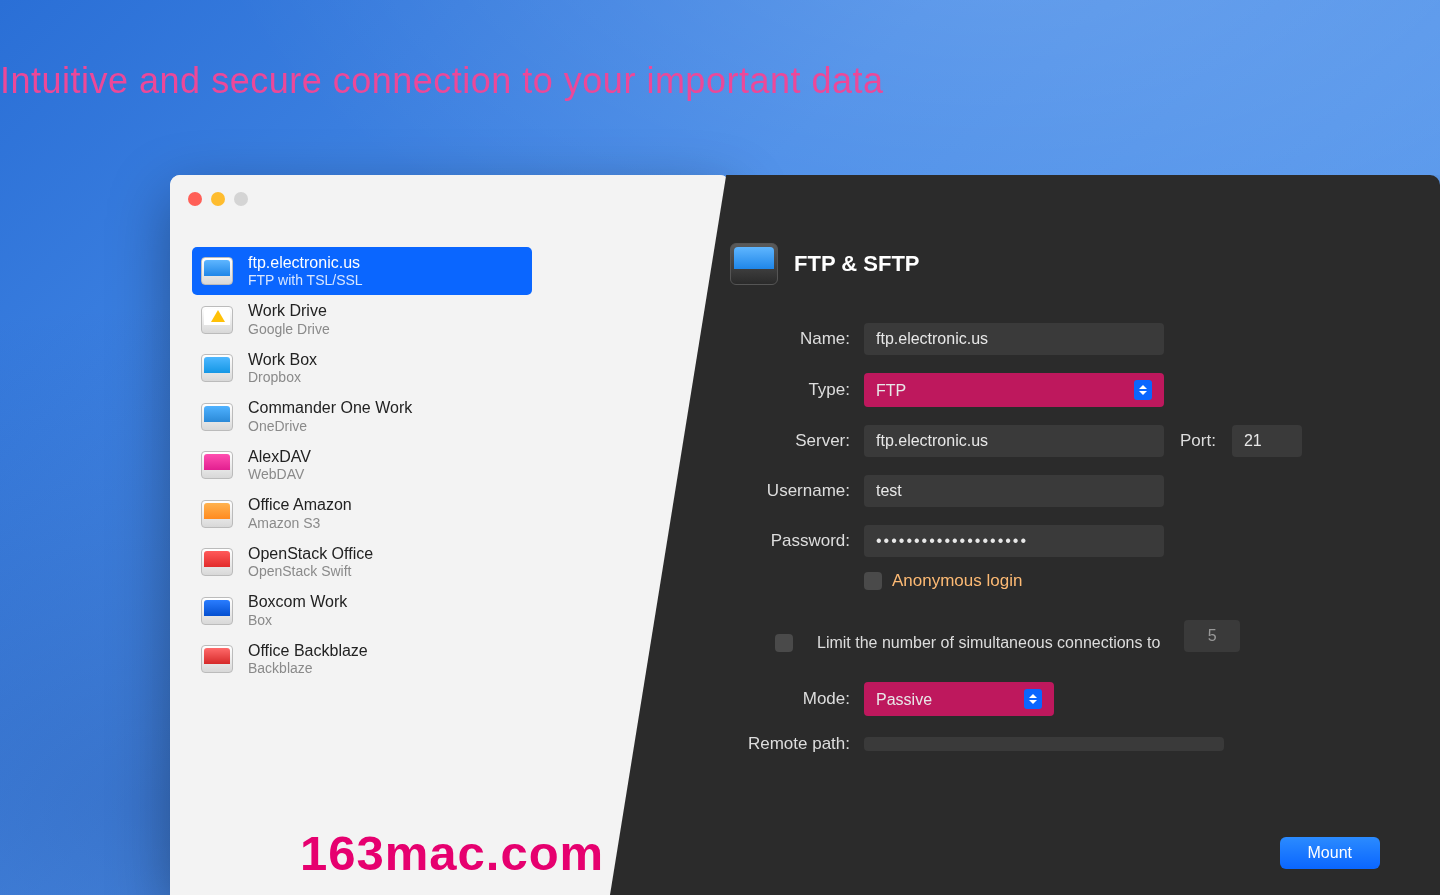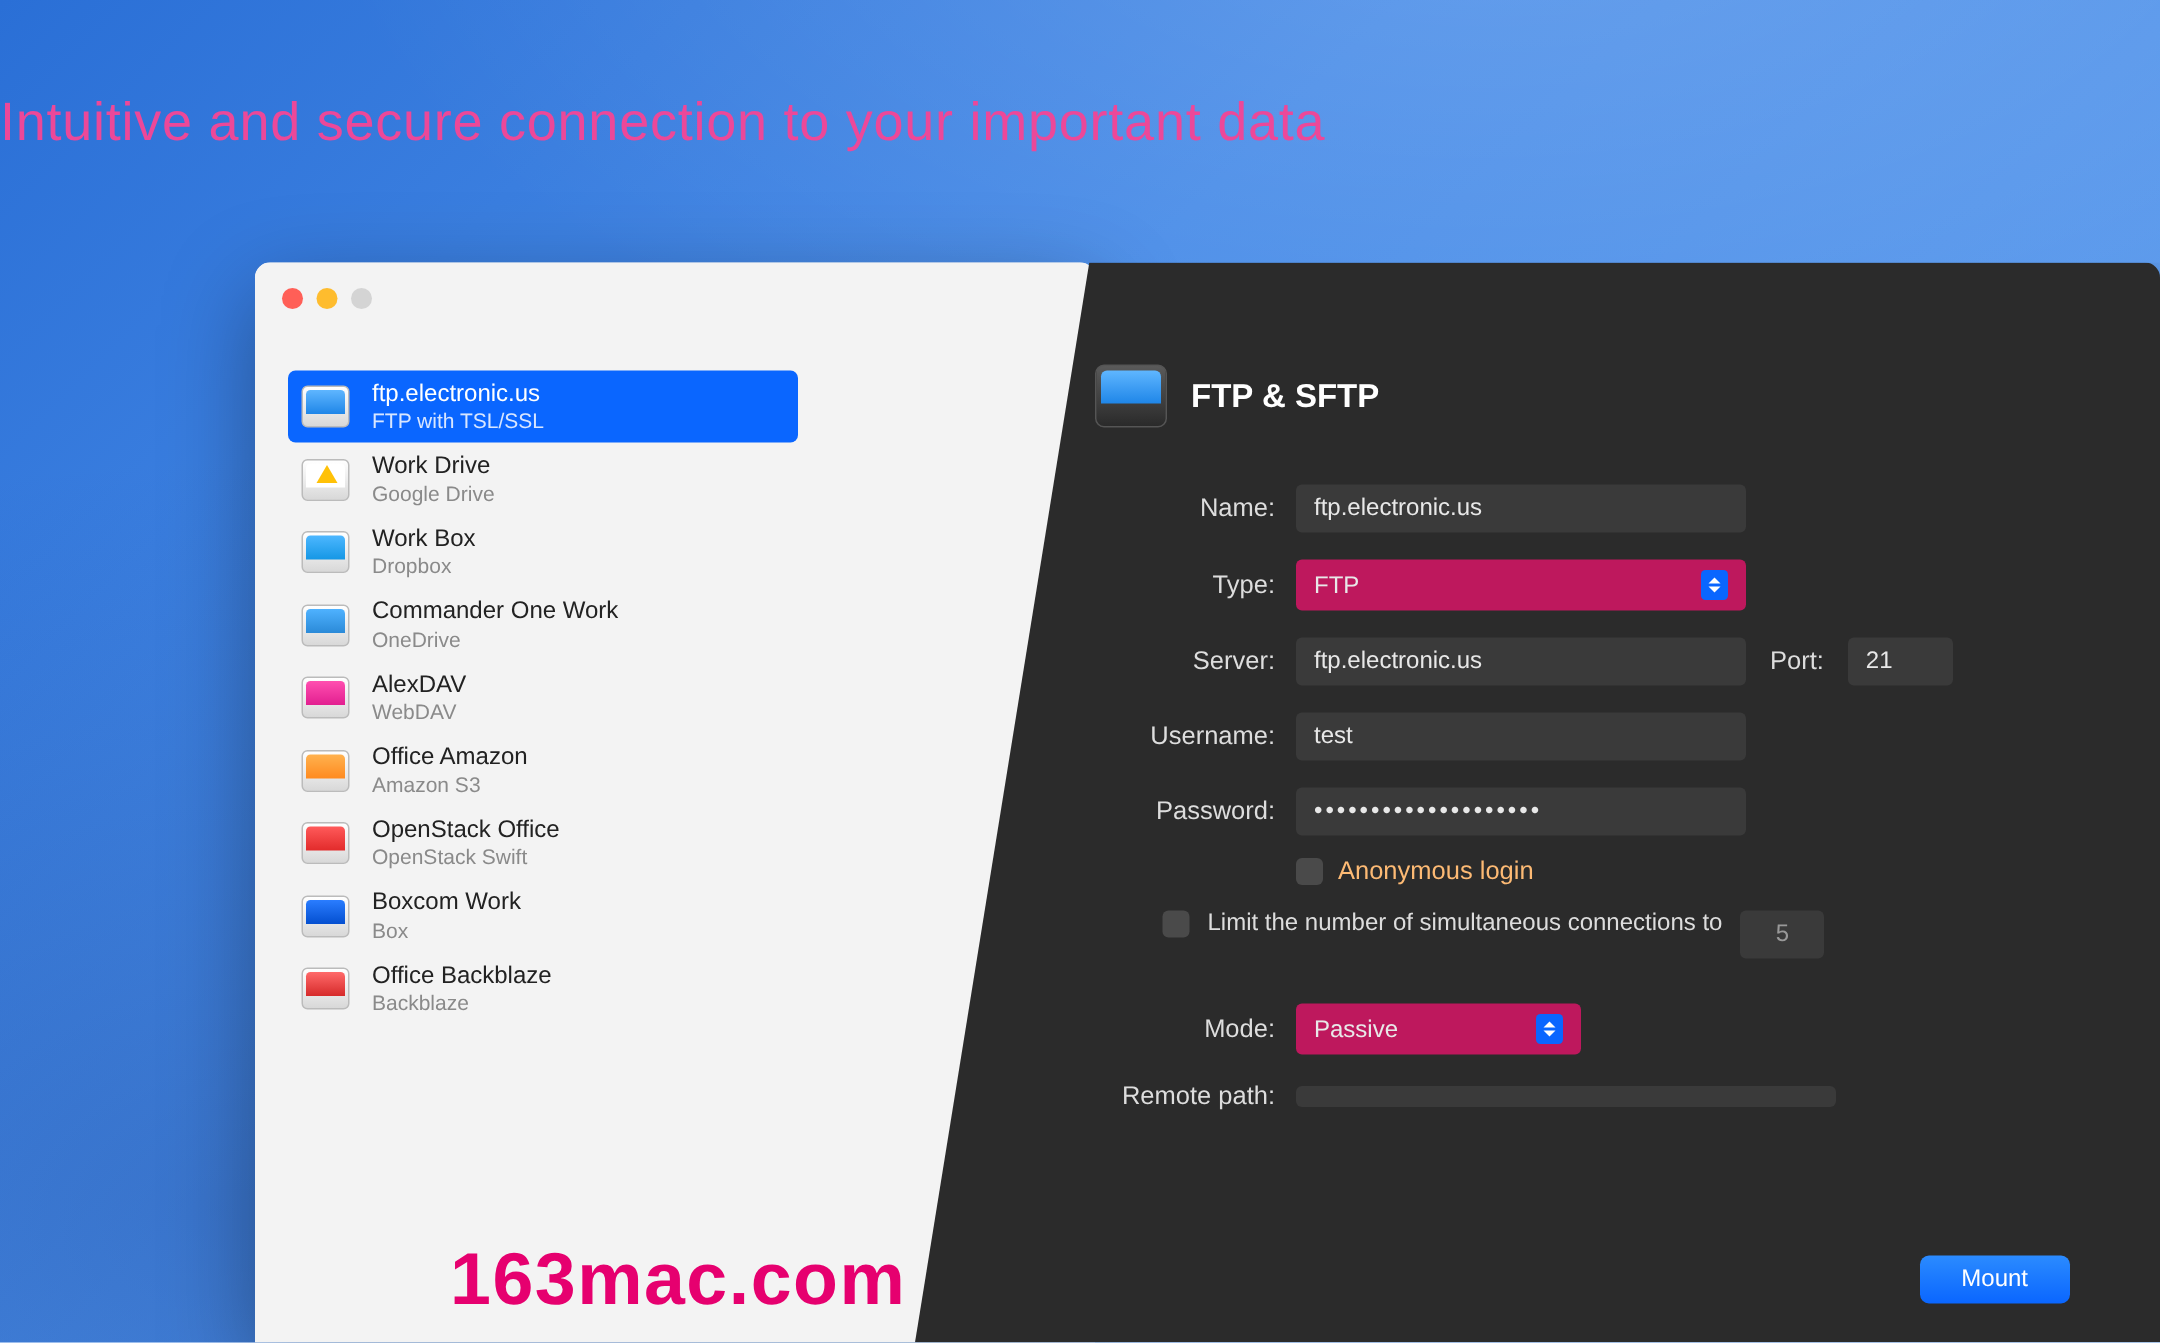--- a/index.html
+++ b/index.html
@@ -220,22 +220,22 @@
   margin: 14px 0 0 254px;
 }
 .checkbox {
   width: 18px; height: 18px;
   background: #4a4a4a;
   border-radius: 4px;
 }
 .check-row span { font-size: 17px; color:#fdba74; }
 
 .limit-row {
-  display:flex; align-items:flex-start; gap:12px;
-  margin: 16px 0 0 165px;
+  display:flex; align-items:flex-end; gap:24px;
+  margin: 29px 0 0 165px;
 }
 .limit-row .tf.small { width: 56px; text-align:center; color:#999; }
 
 .mode-row, .remote-row {
   display:grid; grid-template-columns: 130px 1fr; column-gap:14px; align-items:center;
   margin-left: 110px;
 }
 .mode-row { margin-top: 30px; }
 .remote-row { margin-top: 18px; }
 .mode-row label, .remote-row label { text-align:right; font-size:17px; color:#ddd; }

